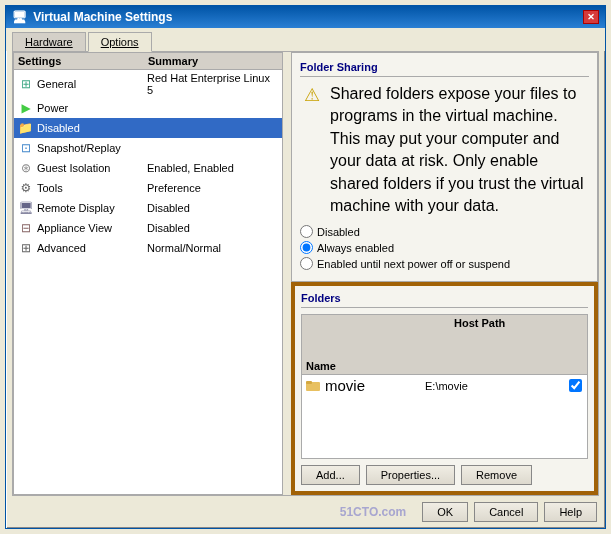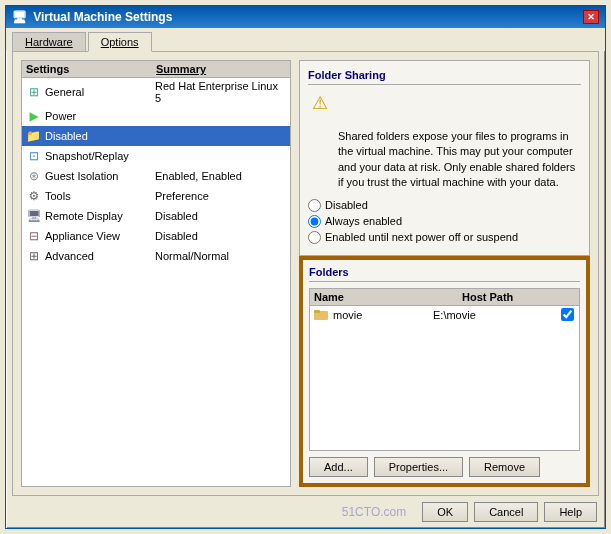--- a/index.html
+++ b/index.html
@@ -78,21 +78,21 @@
       z-index: 1;
       margin-bottom: -1px;
     }
     .content-area {
       flex: 1;
       display: flex;
       flex-direction: column;
       border: 1px solid #aaa;
       margin: 0 6px;
       background: #ece9d8;
-      padding: 8px;
+      padding: 0;
     }
     .main-content {
       display: flex;
       gap: 8px;
       flex: 1;
     }
     .left-panel {
       width: 270px;
       flex-shrink: 0;
       display: flex;
@@ -105,21 +105,21 @@
       overflow-y: auto;
     }
     .settings-header {
       display: flex;
       background: #d4d0c8;
       border-bottom: 1px solid #aaa;
       font-weight: bold;
       padding: 2px 4px;
     }
     .settings-header .col-setting { width: 130px; }
-    .settings-header .col-summary { flex: 1; text-decoration: underline; }
+    .settings-header .col-summary { flex: 1; }
     .settings-row {
       display: flex;
       align-items: center;
       padding: 2px 4px;
       cursor: pointer;
       min-height: 18px;
     }
     .settings-row.selected { background: #316ac5; color: white; }
     .settings-row .row-icon {
       width: 16px;
@@ -160,24 +160,23 @@
       width: 24px;
       height: 24px;
       flex-shrink: 0;
       display: flex;
       align-items: center;
       justify-content: center;
       font-size: 18px;
       color: #c8a000;
     }
     .warn-text {
-      font-size: 11px;
+      font-size: 16px;
       line-height: 1.4;
       color: #000;
-      margin-top: 38px;
     }
     .radio-row {
       display: flex;
       align-items: center;
       gap: 4px;
       margin: 3px 0;
       font-size: 11px;
     }
     .radio-row input[type=radio] { margin: 0; }
     .folders-section {
@@ -195,35 +194,35 @@
       display: flex;
       flex-direction: column;
     }
     .folders-header {
       display: flex;
       background: #d4d0c8;
       border-bottom: 1px solid #aaa;
       padding: 2px 4px;
       font-weight: bold;
     }
-    .folders-header .fcol-name { width: 108px; }
+    .folders-header .fcol-name { width: 108px; margin-top: 43px; }
     .folders-header .fcol-path { flex: 1; margin-left: 40px; }
     .folder-row {
       display: flex;
       align-items: center;
       padding: 2px 4px;
       min-height: 18px;
     }
     .folder-row .frow-icon {
       width: 16px;
       height: 14px;
       margin-right: 3px;
       flex-shrink: 0;
     }
-    .folder-row .frow-name { width: 100px; font-size: 11px; }
+    .folder-row .frow-name { width: 100px; font-size: 15px; }
     .folder-row .frow-path { flex: 1; font-size: 11px; }
     .folder-row .frow-check { width: 16px; }
     .folder-rows-area { flex: 1; }
     .folder-btns {
       display: flex;
       gap: 6px;
       margin-top: 6px;
       justify-content: flex-start;
     }
     .action-btn {
@@ -417,20 +416,20 @@
             <button class="action-btn">Properties...</button>
             <button class="action-btn">Remove</button>
           </div>
         </div>
       </div>
 
     </div>
   </div>
 
   <div class="bottom-bar">
-    <div style="flex:1; font-size:12px; color: rgba(100,100,200,0.5); font-weight:normal; text-align:right; padding-right:10px;">51CTO.com</div>
+    <div style="flex:1; font-size:12px; color: rgba(100,100,200,0.5); font-weight:bold; text-align:right; padding-right:10px;">51CTO.com</div>
     <div class="bottom-right">
       <button class="action-btn">OK</button>
       <button class="action-btn">Cancel</button>
       <button class="action-btn">Help</button>
     </div>
   </div>
 </div>
 
 </body></html>

